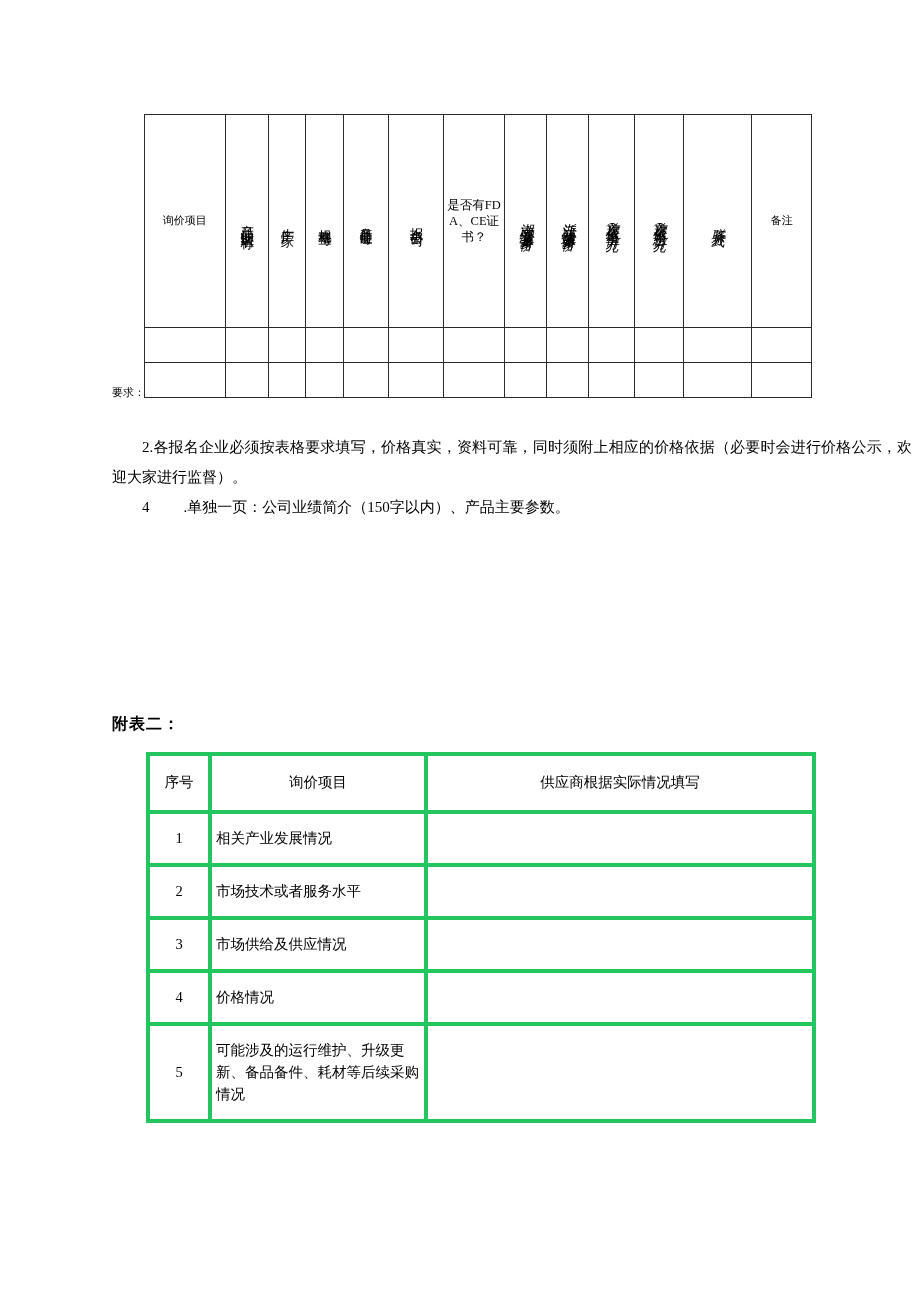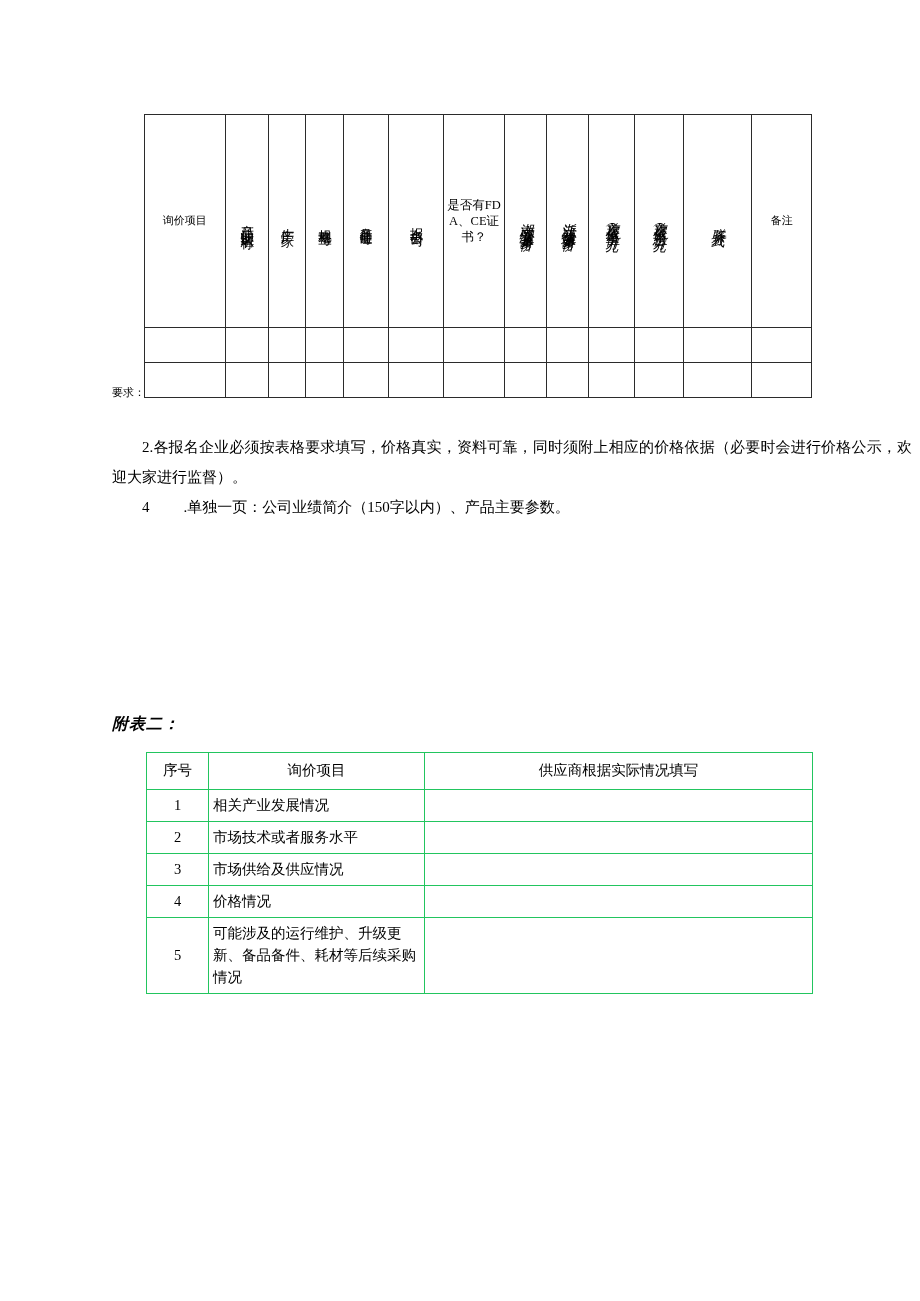--- a/index.html
+++ b/index.html
@@ -123,43 +123,42 @@
   }
   .wide-gap { display: inline-block; width: 34px; }
 
   
   .att2-label {
     position: absolute;
     left: 112px;
     top: 714px;
     font-size: 16px;
     font-weight: bold;
-    font-style: italic;
     letter-spacing: 1px;
     font-family: "Liberation Serif", "DejaVu Serif", serif;
   }
 
   
   .t2-wrap {
     position: absolute;
     left: 146px;
     top: 752px;
     width: 666px;
   }
   table.t2 {
     border-collapse: collapse;
     table-layout: fixed;
     width: 666px;
     border: 1px solid #000;
   }
   table.t2 td {
-    border: 1px solid #22c55e;
+    border: 4px solid #22c55e;
     font-size: 14.5px;
     line-height: 1.45;
-    padding: 5px 4px;
+    padding: 14px 4px;
     vertical-align: middle;
   }
   .t2 .c-idx { text-align: center; width: 62px; }
   .t2 .c-mid { text-align: left; width: 216px; }
   .t2 .c-fill { text-align: center; width: 388px; }
   .t2 .hd { text-align: center; height: 26px; }
   .t2 .rw { height: 26px; }
   .t2 .rw-tall { height: 72px; }
   .t2 .c-mid-wrap { line-height: 1.5; }
 </style>

